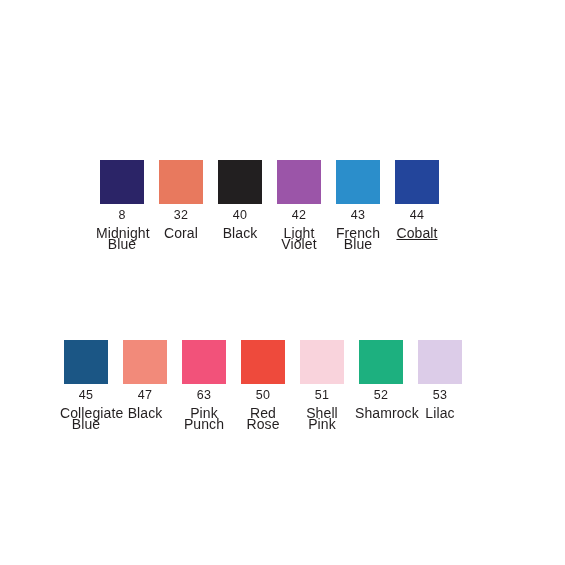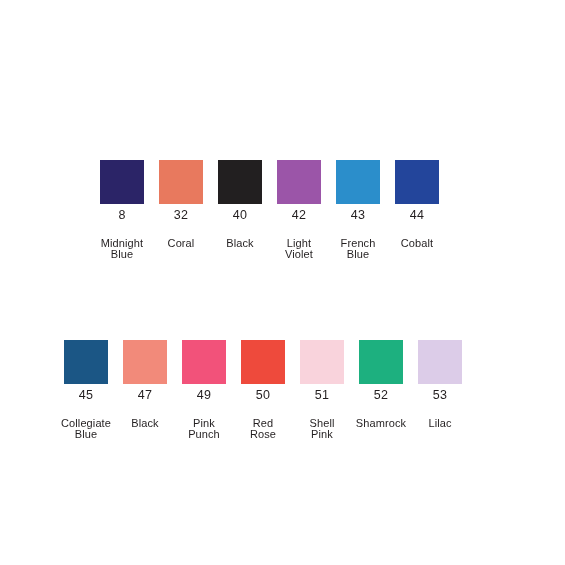--- a/index.html
+++ b/index.html
@@ -58,22 +58,22 @@
   .swatch-code {
     margin-top: 4px;
     font-size: 12.5px;
     line-height: 14px;
     color: #231f20;
     text-align: center;
     letter-spacing: 0.2px;
   }
 
   .swatch-name {
-    margin-top: 16px;
-    font-size: 11px;
+    margin-top: 6px;
+    font-size: 14px;
     line-height: 10.5px;
     color: #231f20;
     text-align: center;
     max-width: 52px;
     word-spacing: 100px;
     letter-spacing: 0.1px;
   }
 </style>
 </head>
 <body>
@@ -101,37 +101,37 @@
         <div class="swatch-name" style="color: rgb(35, 31, 32);">Light Violet</div>
       </div>
       <div class="swatch-cell">
         <span class="swatch-chip" style="background: rgb(43, 142, 203);"></span>
         <div class="swatch-code" style="color: rgb(35, 31, 32);">43</div>
         <div class="swatch-name" style="color: rgb(35, 31, 32);">French Blue</div>
       </div>
       <div class="swatch-cell">
         <span class="swatch-chip" style="background: rgb(35, 69, 155);"></span>
         <div class="swatch-code" style="color: rgb(35, 31, 32);">44</div>
-        <div class="swatch-name" style="color: rgb(35, 31, 32);">Cobalt</div>
+        <div class="swatch-name" style="color: rgb(35, 31, 32); text-decoration: underline;">Cobalt</div>
       </div>
     </div>
   <div class="swatch-row" id="row-2">
       <div class="swatch-cell">
         <span class="swatch-chip" style="background: rgb(27, 86, 133);"></span>
         <div class="swatch-code" style="color: rgb(35, 31, 32);">45</div>
         <div class="swatch-name" style="color: rgb(35, 31, 32);">Collegiate Blue</div>
       </div>
       <div class="swatch-cell">
         <span class="swatch-chip" style="background: rgb(242, 138, 122);"></span>
         <div class="swatch-code" style="color: rgb(35, 31, 32);">47</div>
         <div class="swatch-name" style="color: rgb(35, 31, 32);">Black</div>
       </div>
       <div class="swatch-cell">
         <span class="swatch-chip" style="background: rgb(242, 82, 122);"></span>
-        <div class="swatch-code" style="color: rgb(35, 31, 32);">49</div>
+        <div class="swatch-code" style="color: rgb(35, 31, 32);">63</div>
         <div class="swatch-name" style="color: rgb(35, 31, 32);">Pink Punch</div>
       </div>
       <div class="swatch-cell">
         <span class="swatch-chip" style="background: rgb(238, 74, 60);"></span>
         <div class="swatch-code" style="color: rgb(35, 31, 32);">50</div>
         <div class="swatch-name" style="color: rgb(35, 31, 32);">Red Rose</div>
       </div>
       <div class="swatch-cell">
         <span class="swatch-chip" style="background: rgb(249, 211, 220);"></span>
         <div class="swatch-code" style="color: rgb(35, 31, 32);">51</div>

